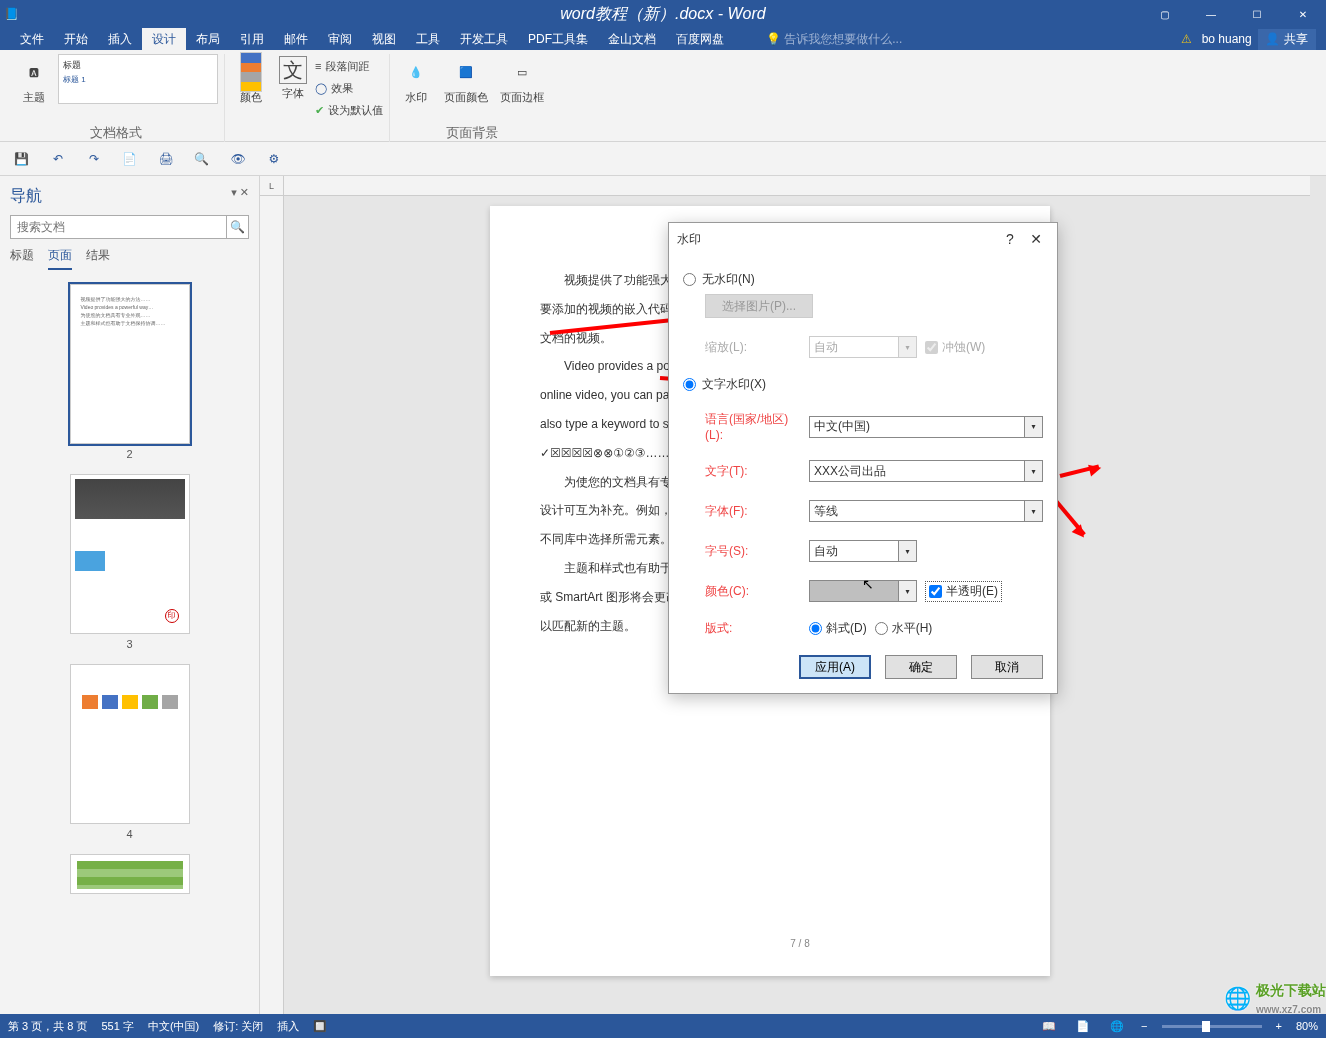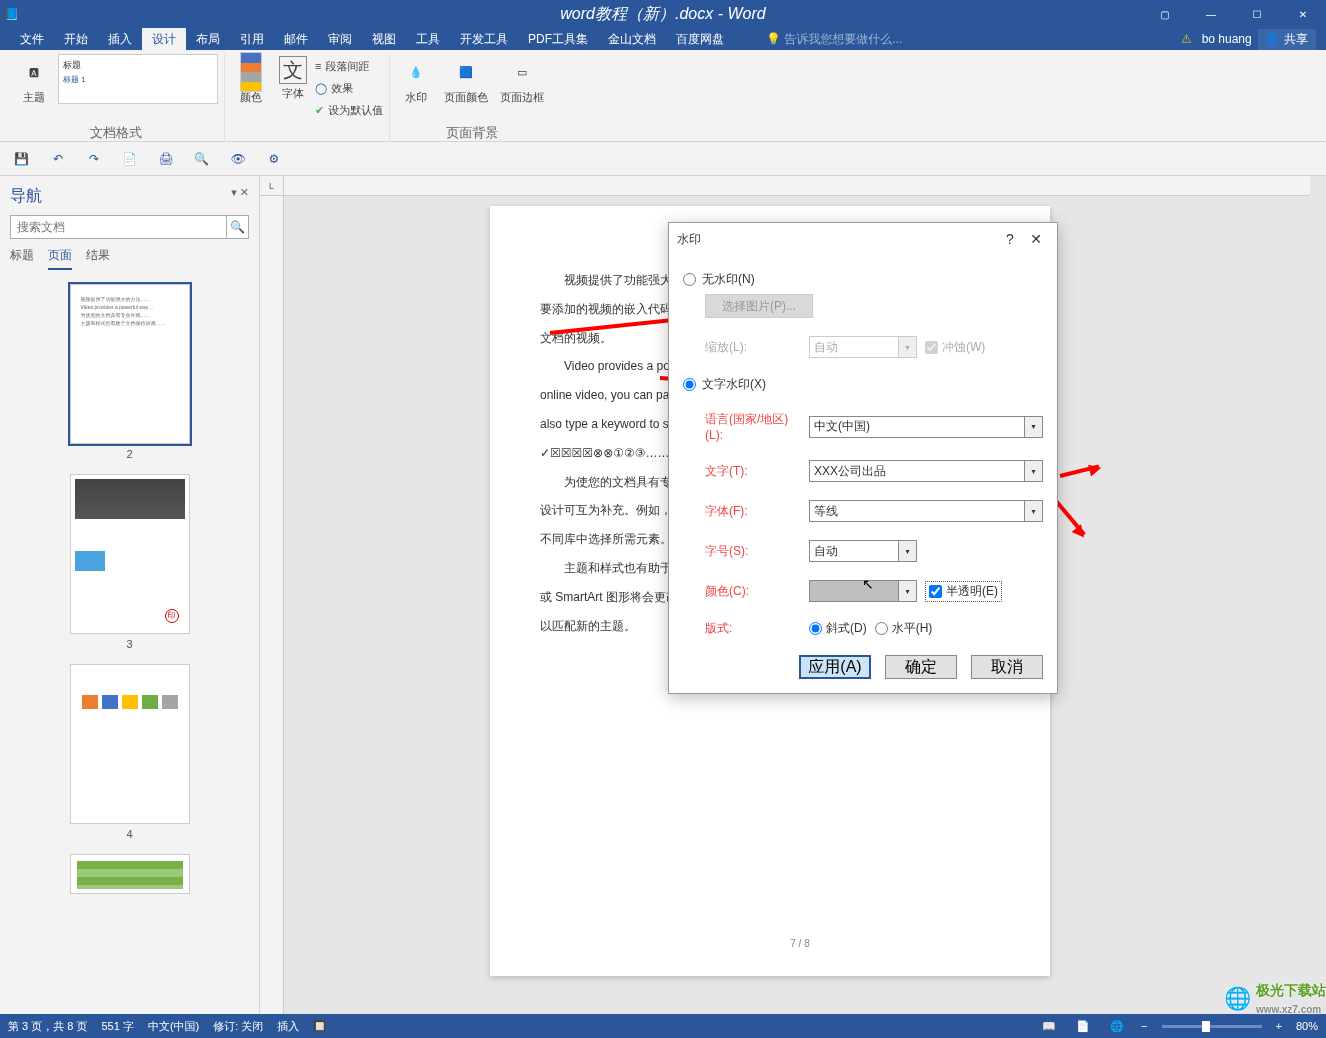--- a/index.html
+++ b/index.html
@@ -60,21 +60,21 @@
 .sub{ margin-left:22px;}
 .frow{ display:flex; align-items:center; margin:18px 0; gap:8px;}
 .flabel{ width:96px; color:#ef4444;}
 .flabel.dis{ color:#aaa;}
 .combo{ flex:1; height:22px; border:1px solid #888; background:#fff; display:flex; align-items:center; padding:0 4px; font-size:12px; position:relative;}
 .combo.dis{ color:#aaa; border-color:#ccc;}
 .combo .dd{ position:absolute; right:0; top:0; bottom:0; width:18px; border-left:1px solid #888; display:flex; align-items:center; justify-content:center; font-size:8px; background:#efefef;}
 .combo.dis .dd{ border-color:#ccc;}
 .checkbox-lbl{ display:flex; align-items:center; gap:4px;}
 .dlg-buttons{ display:flex; justify-content:flex-end; gap:14px; margin-top:16px;}
-.dlg-buttons button{ width:72px; height:24px; font-size:16px; border:1px solid #888; background:#e1e1e1;}
+.dlg-buttons button{ width:72px; height:24px; font-size:12px; border:1px solid #888; background:#e1e1e1;}
 .dlg-buttons button.primary{ background:#cce4f7; border:2px solid #2b579a;}
 .pic-btn{ height:24px; padding:0 16px; background:#d9d9d9; color:#999; border:1px solid #ccc; font-size:12px;}
 .colorwell{ width:108px; height:22px; border:1px solid #888; background:#bfbfbf; position:relative;}
 .colorwell .dd{ position:absolute; right:0; top:0; bottom:0; width:18px; border-left:1px solid #888; background:#efefef; display:flex; align-items:center; justify-content:center; font-size:8px;}
 .statusbar{ height:24px; background:#2b579a; color:#fff; display:flex; align-items:center; font-size:11px; padding:0 8px; gap:14px;}
 .statusbar .sp{flex:1;}
 .statusbar .viewbtn{ width:20px; height:16px; display:inline-flex; align-items:center; justify-content:center;}
 .zoom-track{ width:100px; height:3px; background:#6d8cc0; position:relative;}
 .zoom-thumb{ position:absolute; top:-4px; left:40%; width:8px; height:11px; background:#fff;}
 .ruler-corner{ position:absolute; left:0; top:0; width:24px; height:20px; background:#f3f3f3; border-right:1px solid #ccc; border-bottom:1px solid #ccc; font-size:9px; display:flex; align-items:center; justify-content:center; color:#666;}

